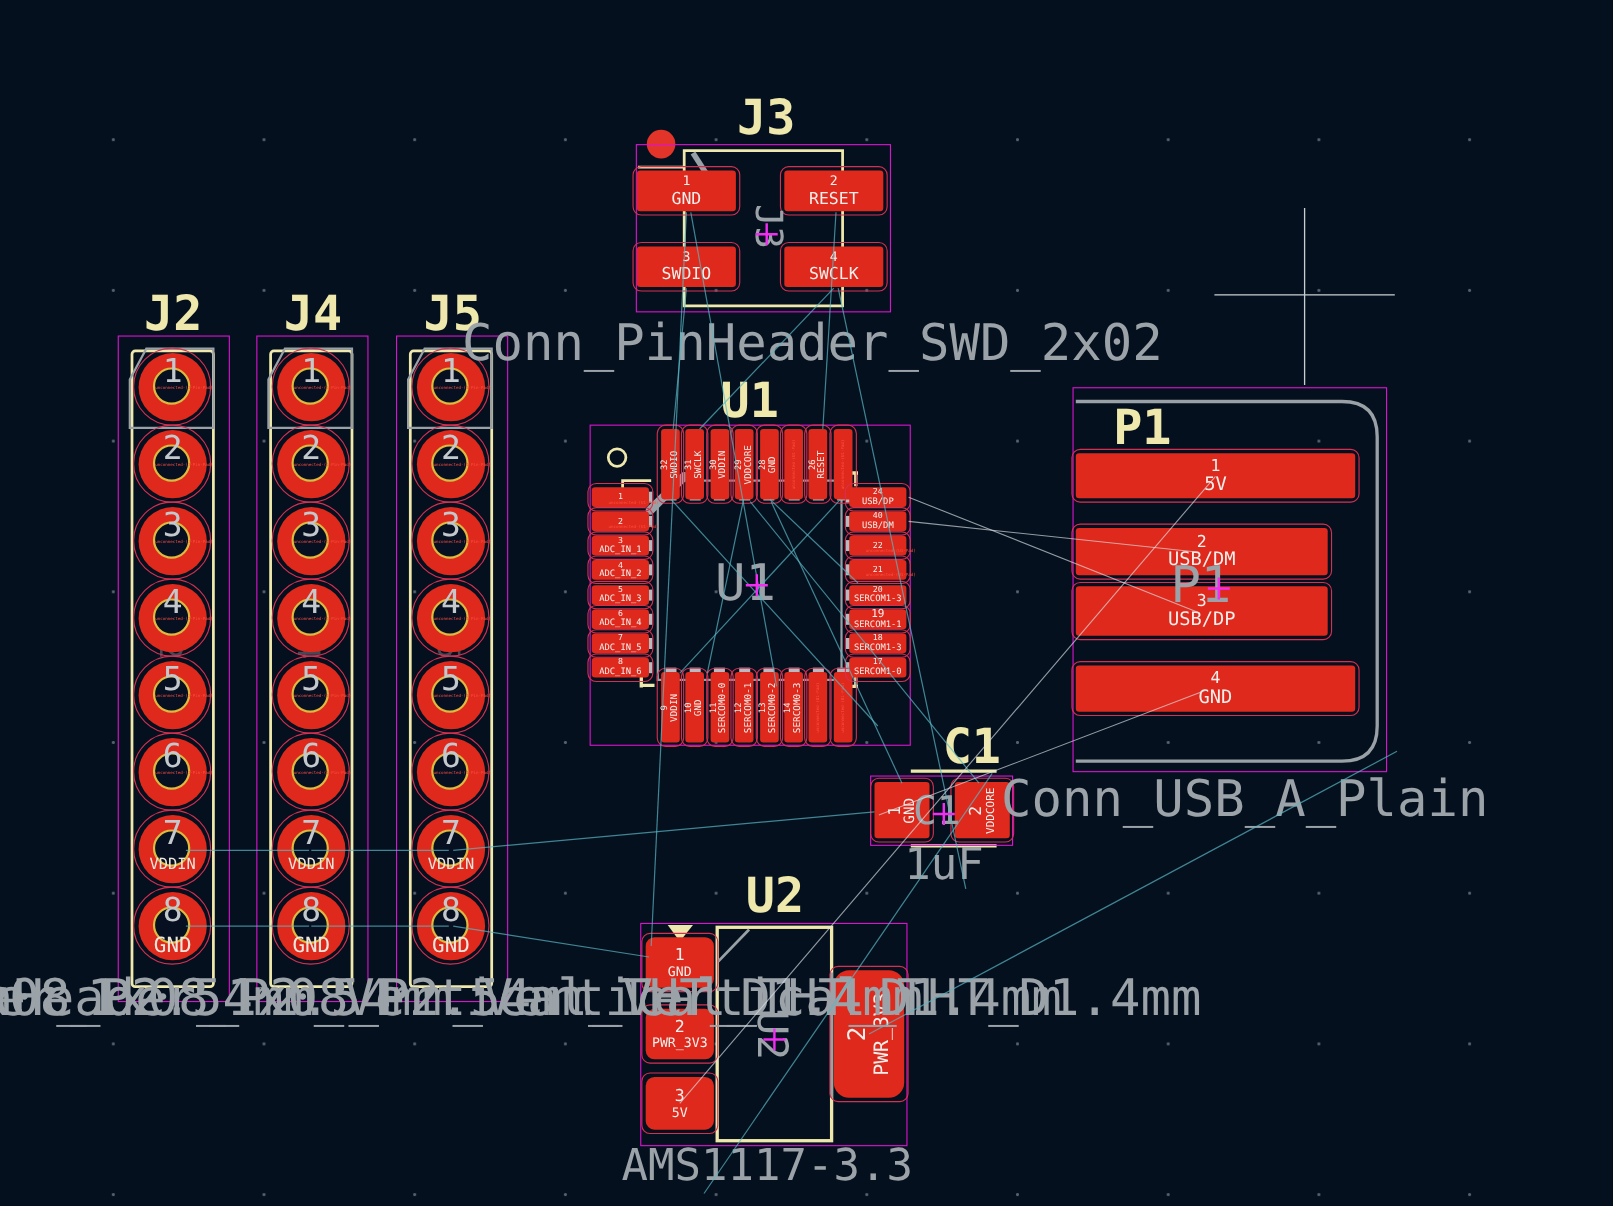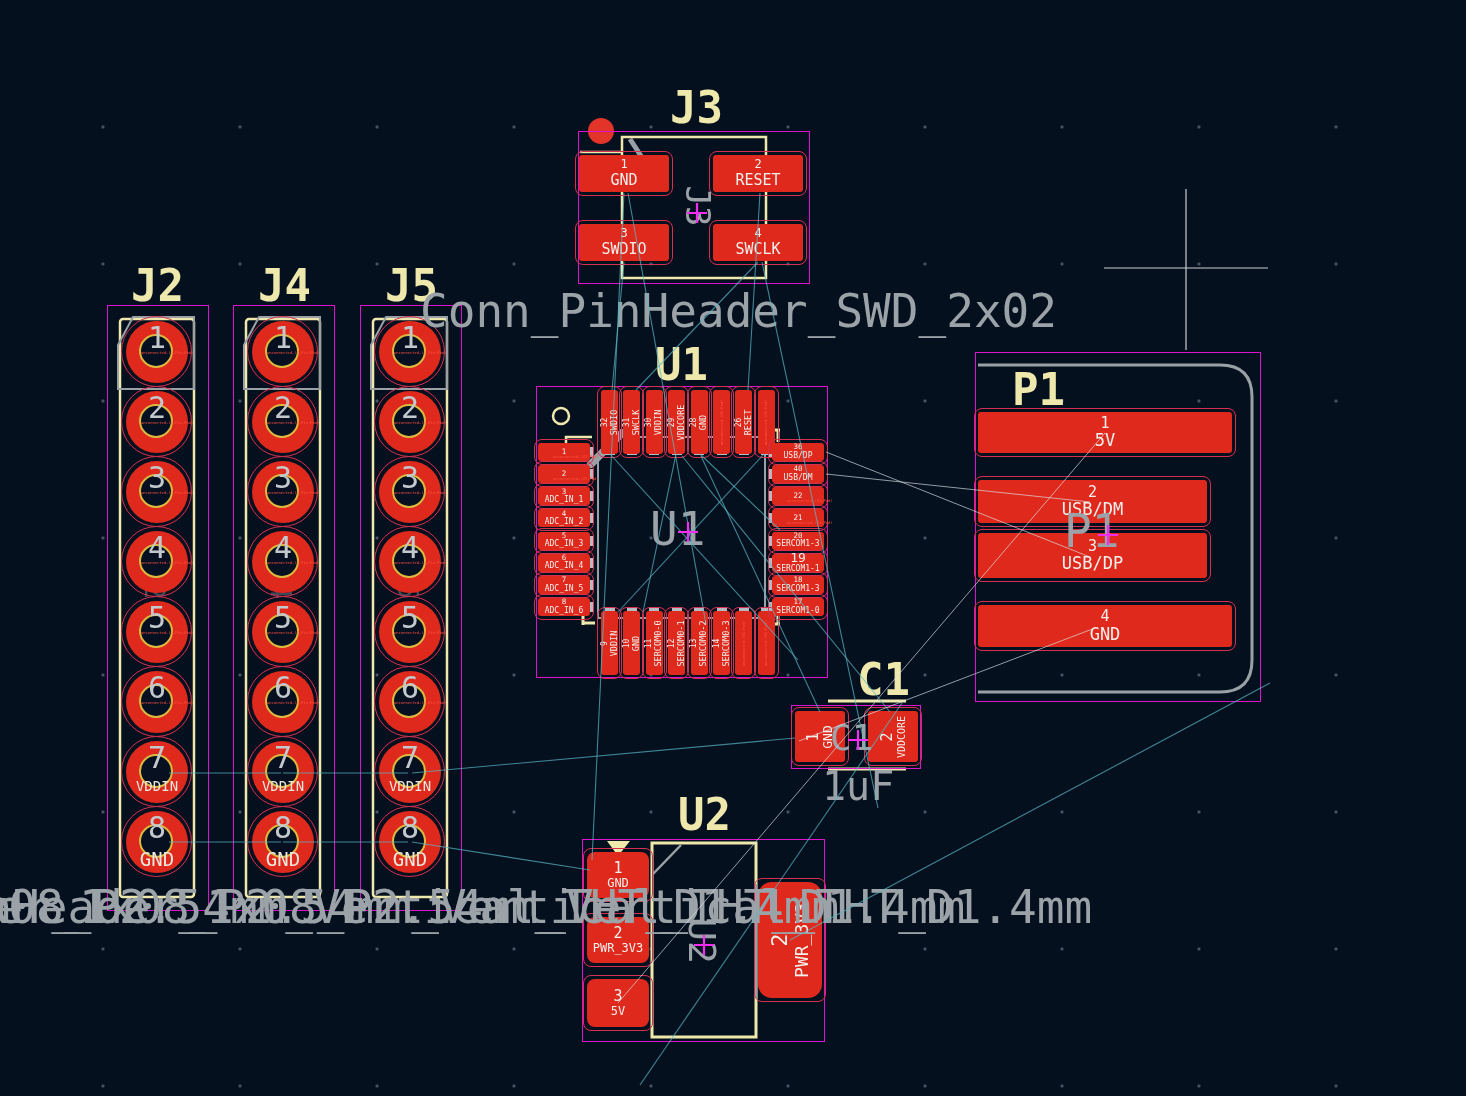--- a/index.html
+++ b/index.html
@@ -68,21 +68,23 @@
   <div class="yref" style="left:670px;top:86px;">J3</div>
   <div class="yref" style="left:131px;top:264px;">J2</div>
   <div class="yref" style="left:258px;top:264px;">J4</div>
   <div class="yref" style="left:385px;top:264px;">J5</div>
   <div class="yref" style="left:655px;top:343px;">U1</div>
   <div class="yref" style="left:1012px;top:368px;">P1</div>
   <div class="yref" style="left:857px;top:658px;">C1</div>
   <div class="yref" style="left:678px;top:793px;">U2</div>
 
   <div class="fpname" style="left:420px;top:288px;">Conn_PinHeader_SWD_2x02</div>
+  <div class="fpname" style="left:910px;top:703px;">Conn_USB_A_Plain</div>
   <div class="fpname" style="left:822px;top:766px;font-size:40px;">1uF</div>
+  <div class="fpname" style="left:565px;top:1040px;font-size:40px;">AMS1117-3.3</div>
 
   <div class="fpname" style="left:-324px;top:884px;">PinHeader_1x08_P2.54mm_Vertical_THT_D1.4mm</div>
   <div class="fpname" style="left:-198px;top:884px;">PinHeader_1x08_P2.54mm_Vertical_THT_D1.4mm</div>
   <div class="fpname" style="left:-71px;top:884px;">PinHeader_1x08_P2.54mm_Vertical_THT_D1.4mm</div>
 
   <div class="gval" style="left:676px;top:181px;width:44px;height:50px;font-size:34px;display:flex;align-items:center;justify-content:center;transform:rotate(90deg);">J3</div>
   <div class="gval" style="left:650px;top:506px;font-size:46px;">U1</div>
   <div class="gval" style="left:1064px;top:508px;font-size:46px;">P1</div>
   <div class="gval" style="left:830px;top:720px;font-size:36px;">C1</div>
   <div class="gval" style="left:660px;top:921px;width:84px;height:40px;font-size:38px;display:flex;align-items:center;justify-content:center;transform:rotate(90deg);">U2</div>
@@ -467,21 +469,21 @@
       <div class="nub" style="left:588px;top:579.84px;width:5px;height:10px;"></div>
       <div class="pad" style="left:538px;top:597.98px;width:52px;height:18px;">
         <div class="padtxt" style="">
           <div style="font-size: 7.5px;">8</div>
           <div style="font-size: 8px;">ADC_IN_6</div>
         </div>
       </div>
       <div class="nub" style="left:588px;top:601.98px;width:5px;height:10px;"></div>
       <div class="pad" style="left:772px;top:443px;width:52px;height:18px;">
         <div class="padtxt" style="">
-          <div style="font-size: 7.5px;">36</div>
+          <div style="font-size: 7.5px;">24</div>
           <div style="font-size: 8px;">USB/DP</div>
         </div>
       </div>
       <div class="nub" style="left:769px;top:447px;width:5px;height:10px;"></div>
       <div class="pad" style="left:772px;top:465.14px;width:52px;height:18px;">
         <div class="padtxt" style="">
           <div style="font-size: 7.5px;">40</div>
           <div style="font-size: 8px;">USB/DM</div>
         </div>
       </div>
@@ -502,21 +504,21 @@
       <div class="nub" style="left:769px;top:513.4200000000001px;width:5px;height:10px;"></div>
       <div class="pad" style="left:772px;top:531.56px;width:52px;height:18px;">
         <div class="padtxt" style="">
           <div style="font-size: 7.5px;">20</div>
           <div style="font-size: 8px;">SERCOM1-3</div>
         </div>
       </div>
       <div class="nub" style="left:769px;top:535.56px;width:5px;height:10px;"></div>
       <div class="pad" style="left:772px;top:553.7px;width:52px;height:18px;">
         <div class="padtxt" style="">
-          <div style="font-size: 13px;">19</div>
+          <div style="font-size: 10px;">19</div>
           <div style="font-size: 8px;">SERCOM1-1</div>
         </div>
       </div>
       <div class="nub" style="left:769px;top:557.7px;width:5px;height:10px;"></div>
       <div class="pad" style="left:772px;top:575.84px;width:52px;height:18px;">
         <div class="padtxt" style="">
           <div style="font-size: 7.5px;">18</div>
           <div style="font-size: 8px;">SERCOM1-3</div>
         </div>
       </div>

